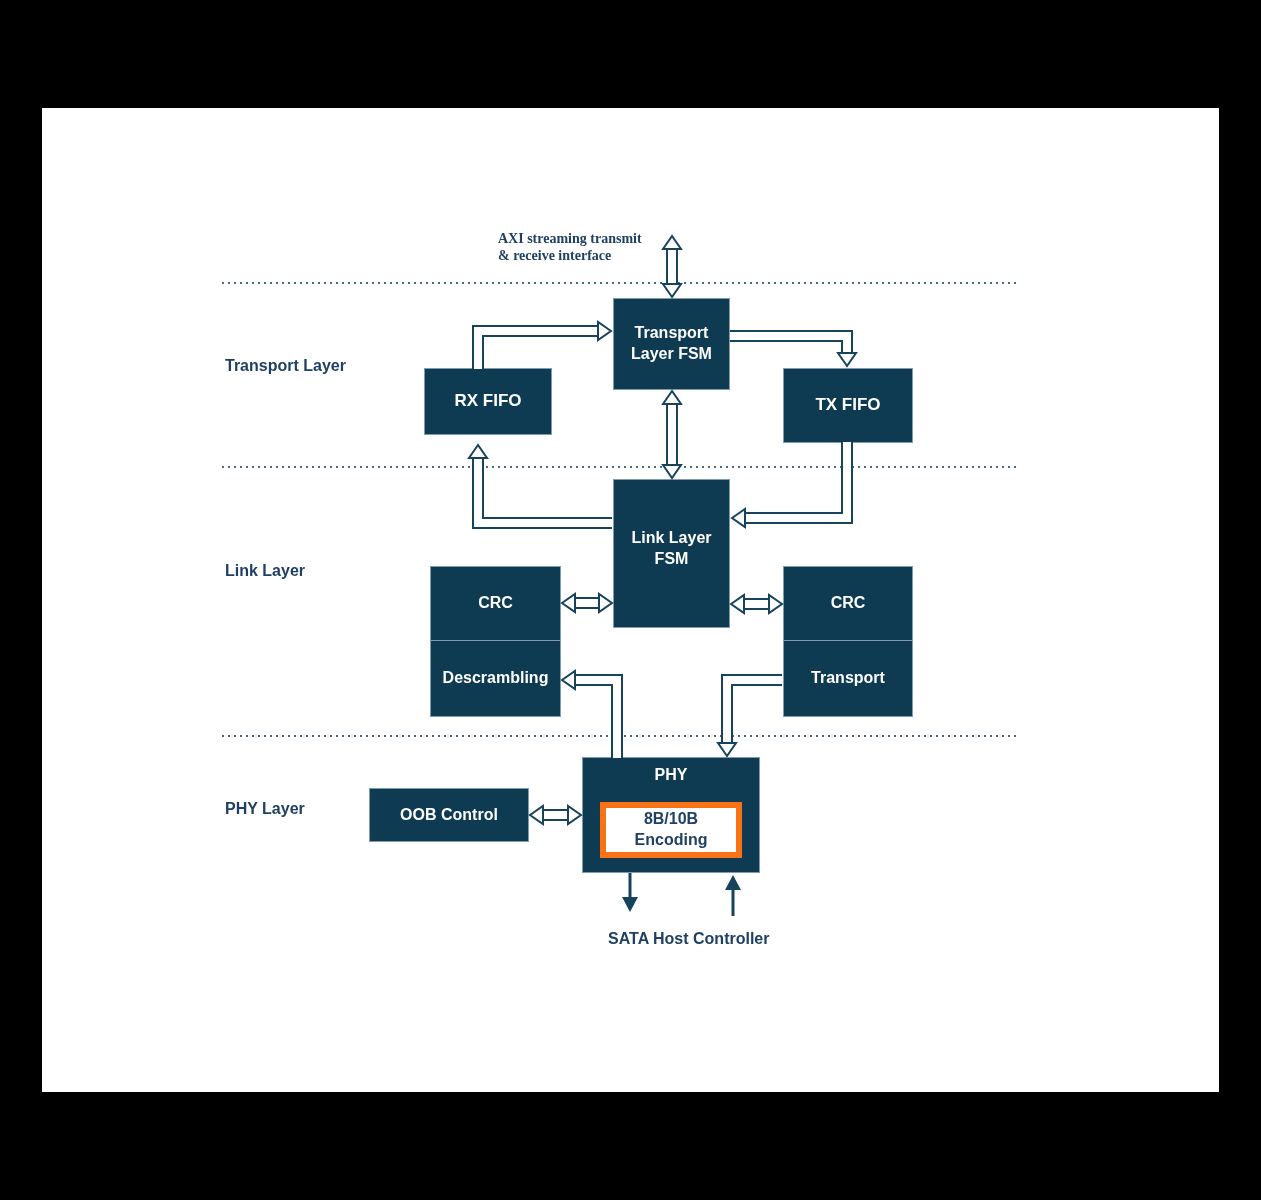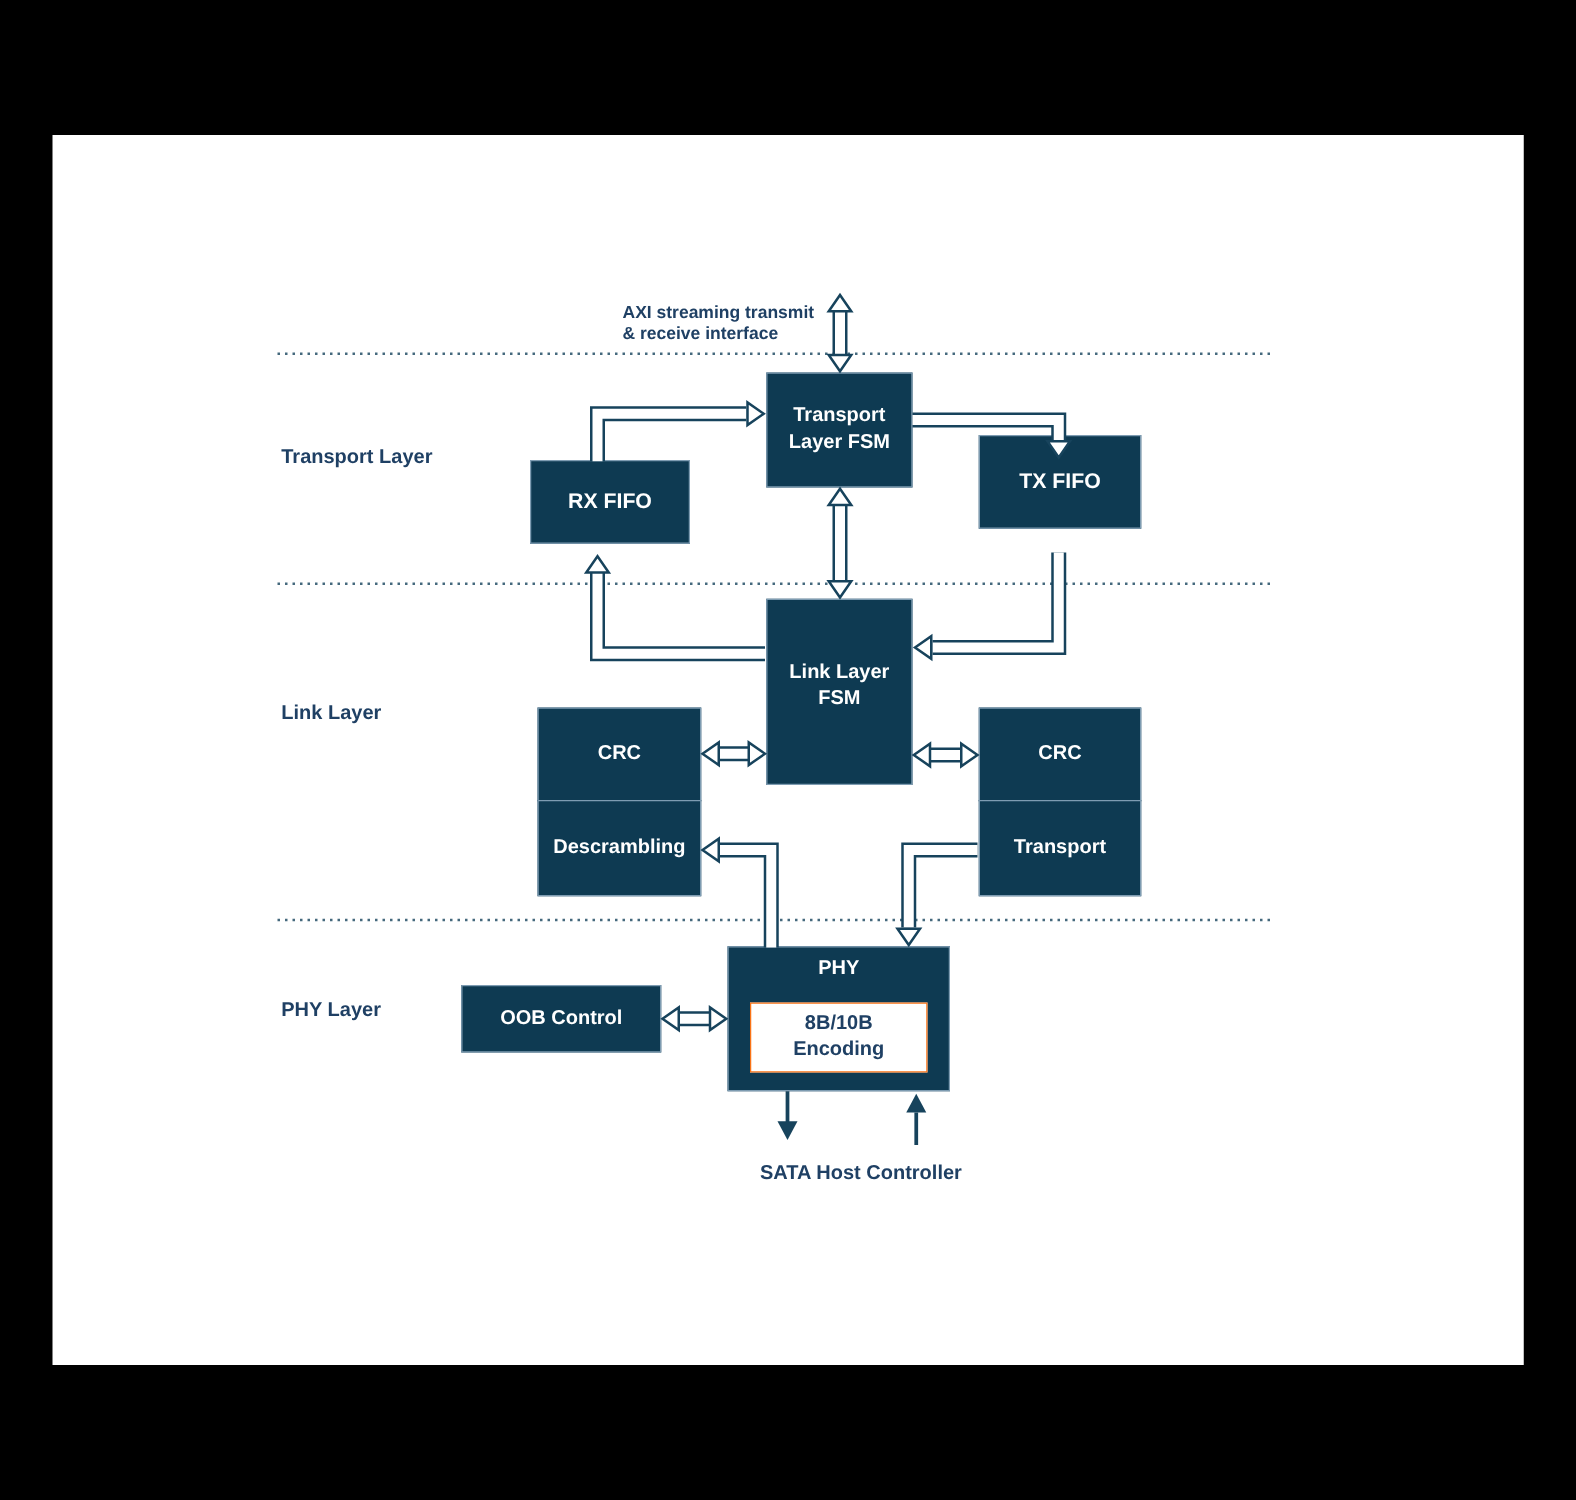--- a/index.html
+++ b/index.html
@@ -32,21 +32,21 @@
   }
   .fifo{font-size:17px;}
   .phy-block{
     flex-direction:column;justify-content:flex-start;
     padding:6px 0 0 0;
   }
   .phy-title{height:22px;line-height:22px;font-size:16px;}
   .enc-box{
     margin-top:16px;width:142px;height:56px;
     background:var(--encoding-fill);
-    border:1px solid #f97316;
+    border:6px solid #f97316;
     color:var(--accent-text);
     font-size:16px;font-weight:bold;line-height:1.3;
     display:flex;align-items:center;justify-content:center;text-align:center;
     padding:0 20px;
   }
   .layer-label{
     position:absolute;z-index:3;width:140px;
     color:var(--accent-text);font-weight:bold;font-size:16px;
     text-align:left;
   }
@@ -70,29 +70,29 @@
 </style>
 </head>
 <body>
 
 <div class="canvas"></div>
 
 <div class="layer-label" style="left:225px;top:357px;">Transport Layer</div>
 <div class="layer-label" style="left:225px;top:562px;">Link Layer</div>
 <div class="layer-label" style="left:225px;top:800px;">PHY Layer</div>
 
-<div class="note" style="left:498px;top:241px;">
+<div class="note" style="left:498px;top:230px;font-family:Liberation Serif, serif;">
   <span>AXI streaming transmit</span><br>
   <span>&amp; receive interface</span>
 </div>
 <div class="sata-note" style="left:608px;top:930px;">SATA Host Controller</div>
 
 <div class="block" style="left:613px;top:298px;width:117px;height:92px;">Transport Layer FSM</div>
 <div class="block fifo" style="left:424px;top:368px;width:128px;height:67px;">RX FIFO</div>
-<div class="block fifo" style="left:783px;top:348px;width:130px;height:75px;">TX FIFO</div>
+<div class="block fifo" style="left:783px;top:368px;width:130px;height:75px;">TX FIFO</div>
 <div class="block" style="left:613px;top:479px;width:117px;height:149px;align-items:flex-start;padding-top:48px;">Link Layer FSM</div>
 <div class="block" style="left:430px;top:566px;width:131px;height:75px;">CRC</div>
 <div class="block" style="left:430px;top:640px;width:131px;height:77px;">Descrambling</div>
 <div class="block" style="left:783px;top:566px;width:130px;height:75px;">CRC</div>
 <div class="block" style="left:783px;top:640px;width:130px;height:77px;">Transport</div>
 <div class="block" style="left:369px;top:788px;width:160px;height:54px;">OOB Control</div>
 
 <div class="block phy-block" style="left:582px;top:757px;width:178px;height:116px;">
   <div class="phy-title">PHY</div>
   <div class="enc-box">8B/10B Encoding</div>

